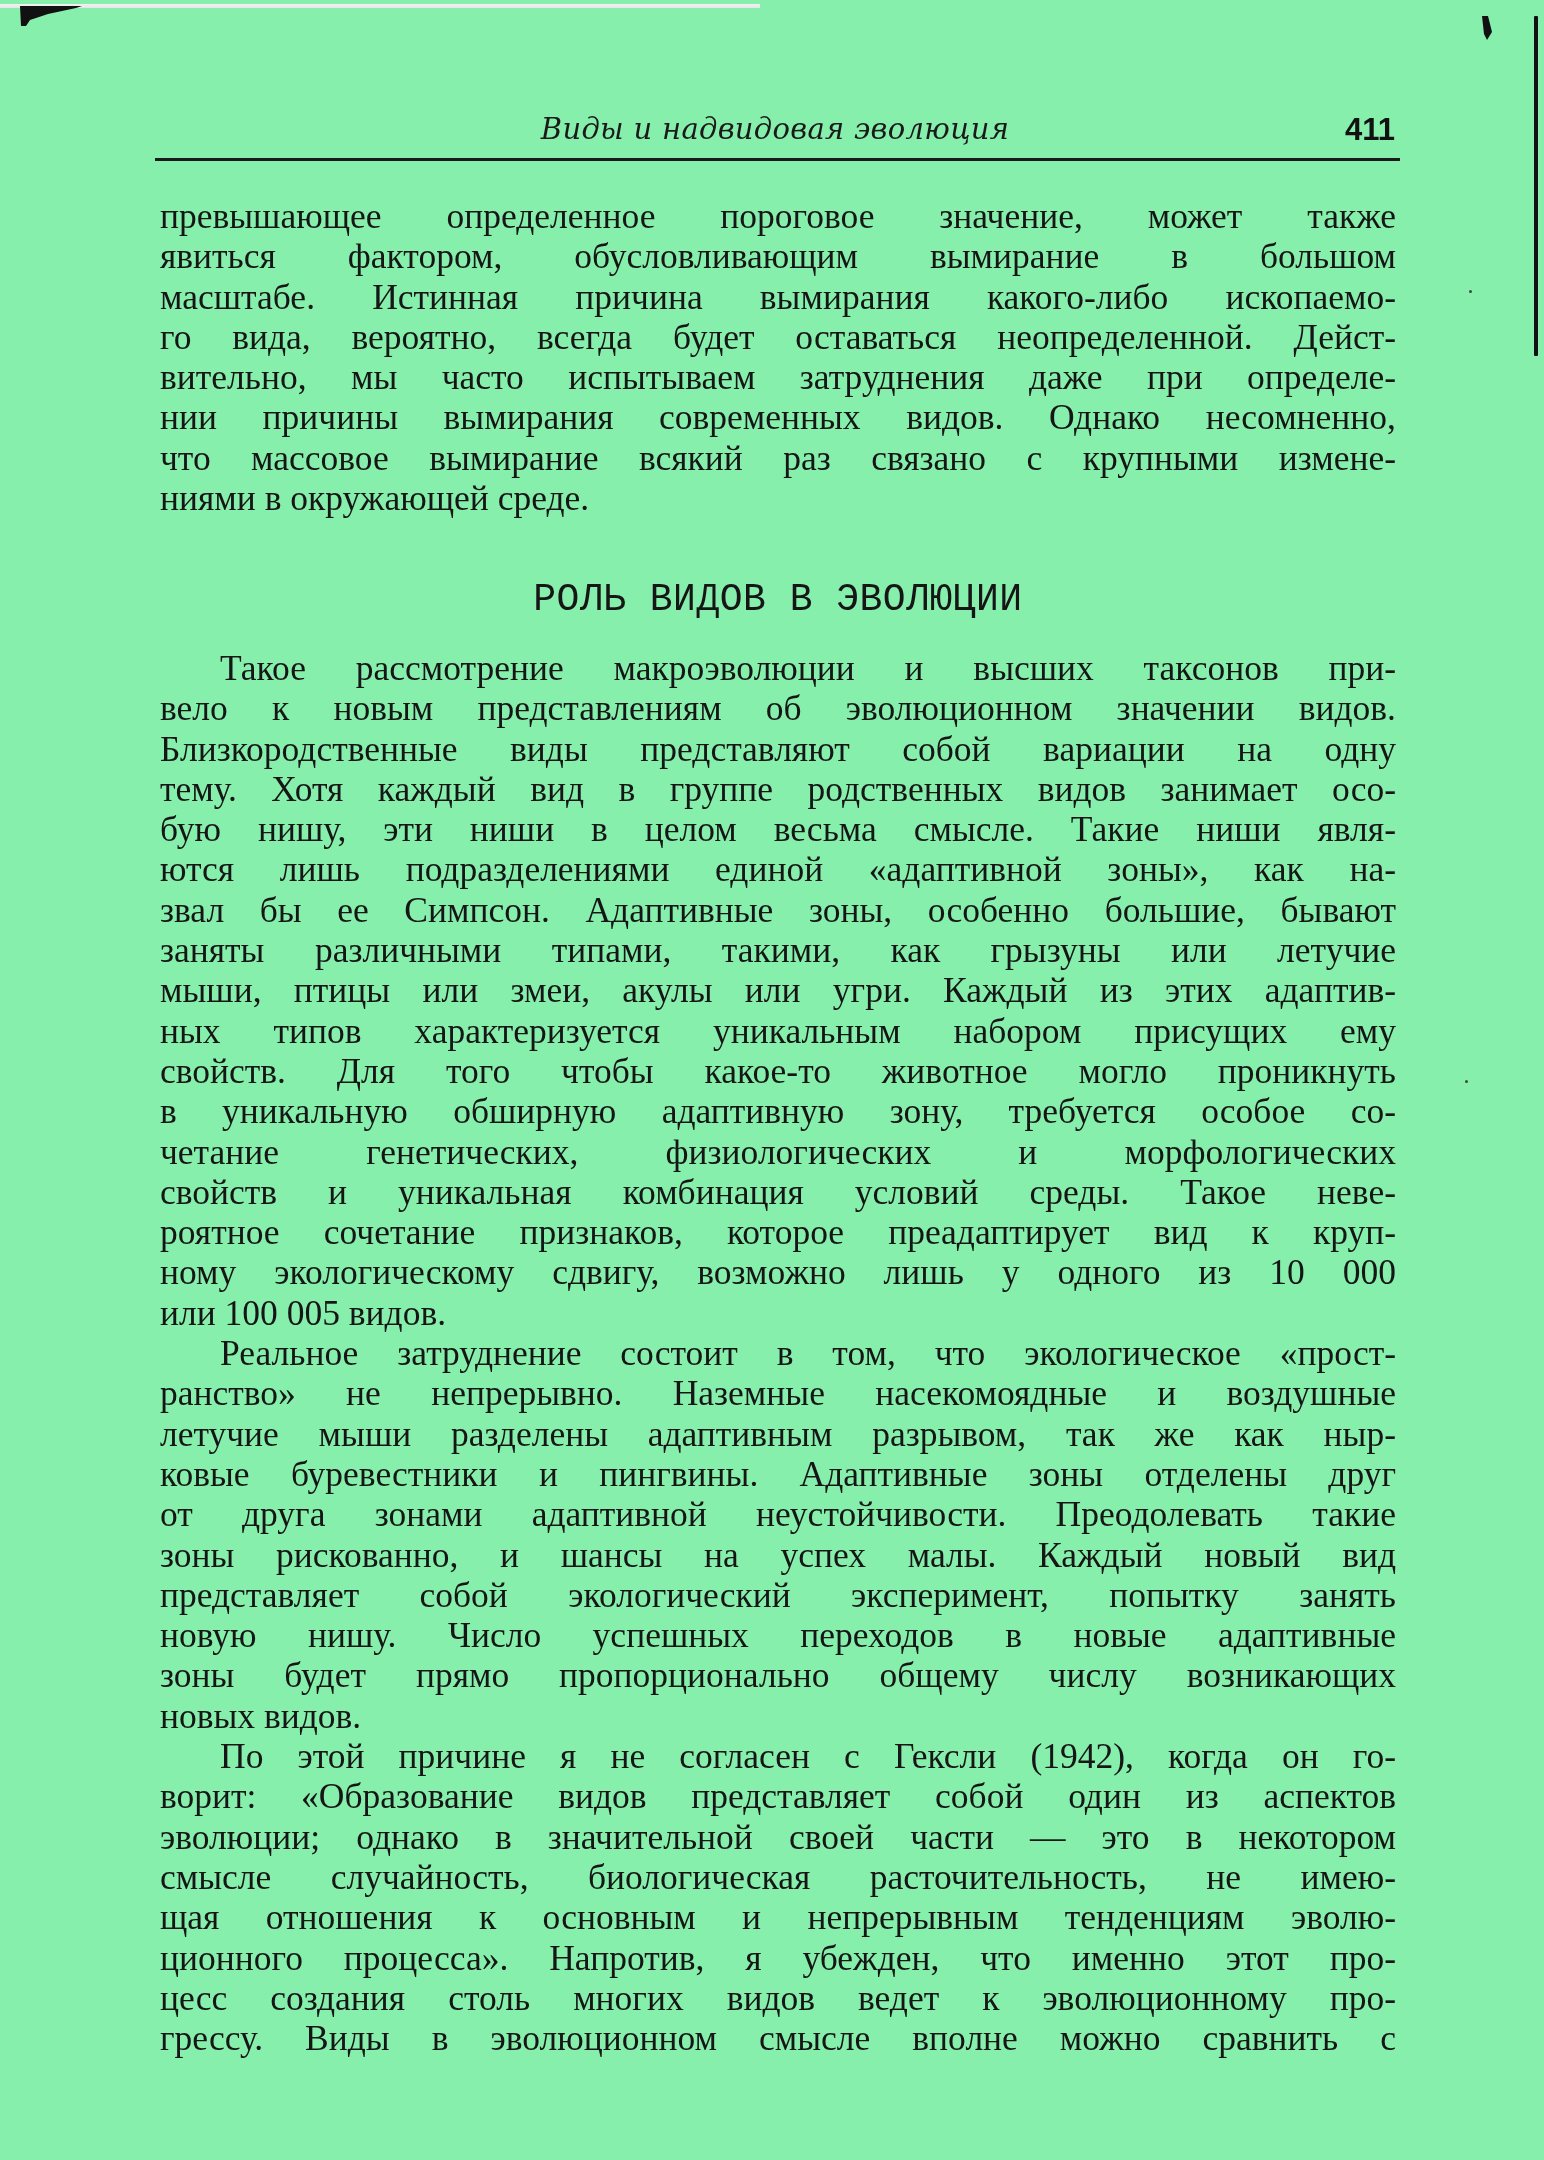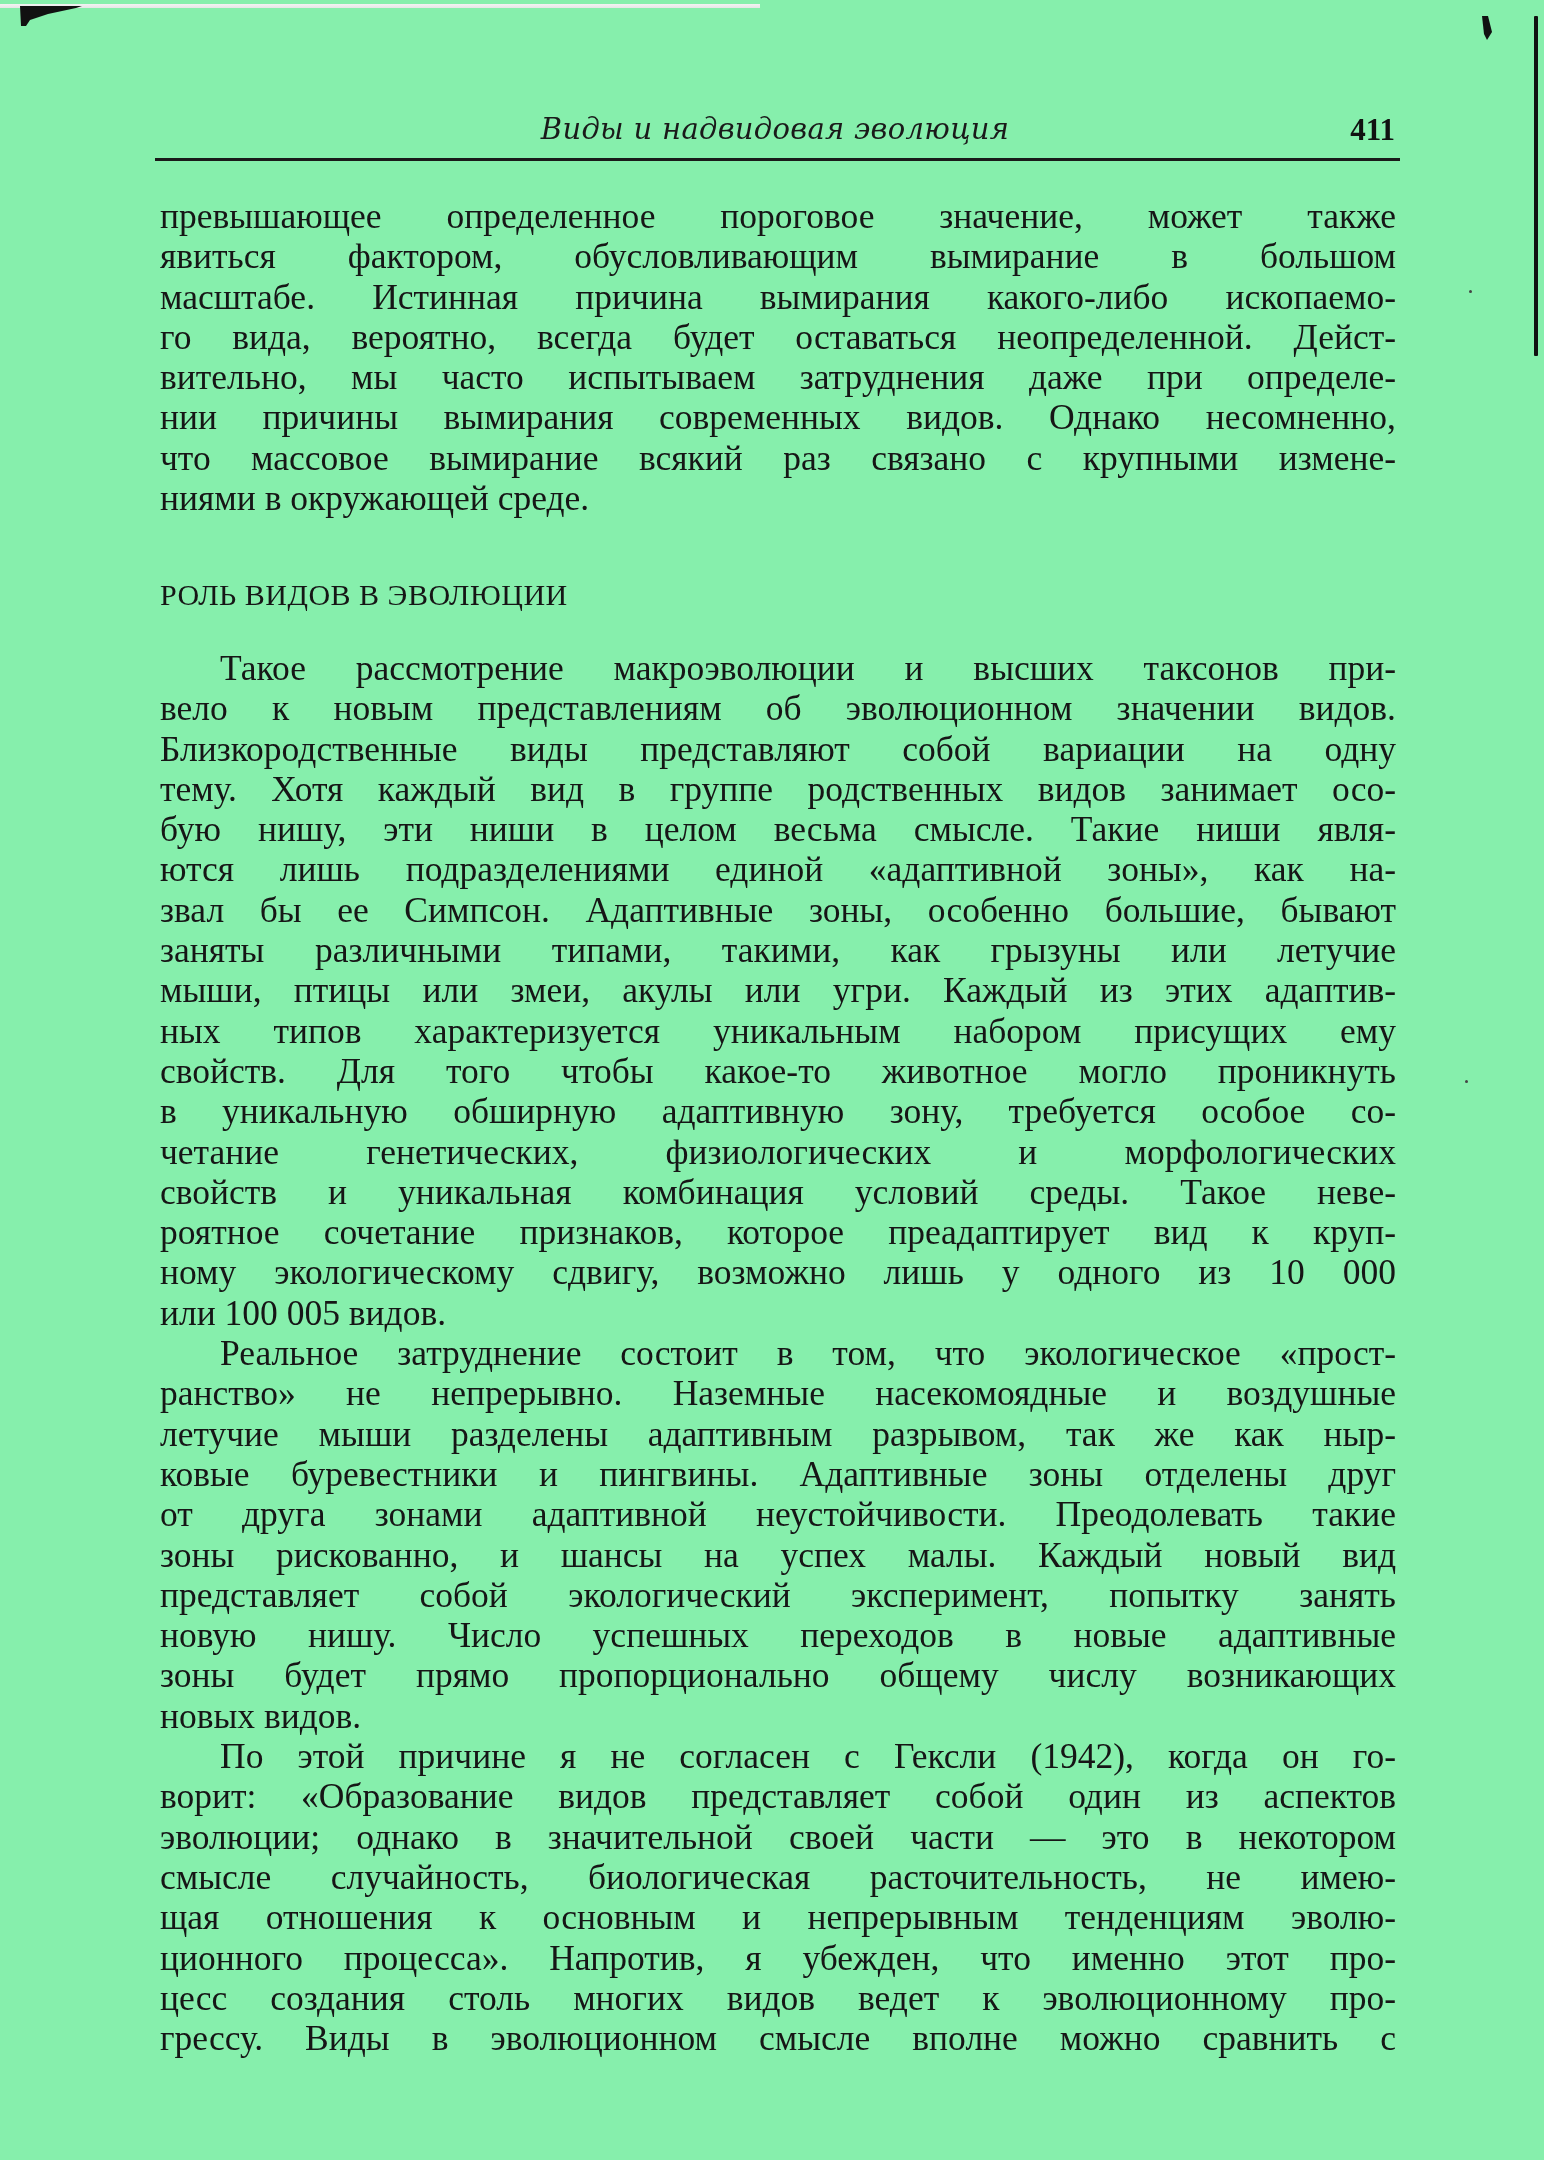--- a/index.html
+++ b/index.html
@@ -8,31 +8,31 @@
   .scan-top-line { position: absolute; left: 0; top: 4px; width: 760px; height: 4px; background: linear-gradient(#f2f2f2, #e6e6e6); }
   .scan-corner { position: absolute; left: 18px; top: 4px; width: 66px; height: 22px; }
   .scan-mark-right { position: absolute; left: 1482px; top: 16px; width: 10px; height: 24px; }
   .scan-edge-right { position: absolute; left: 1534px; top: 16px; width: 4px; height: 340px; background: #111; border-radius: 1px; }
   .scan-dot { position: absolute; width: 3px; height: 3px; background: #444; border-radius: 50%; }
 
   .running-head { position: absolute; left: 155px; top: 112px; width: 1240px; height: 46px; }
   .running-title { position: absolute; left: 0; right: 0; text-align: center; top: 0;
     font-family: "DejaVu Serif", serif; font-style: italic; font-size: 29px; color: #1a1a1a; letter-spacing: 0.3px; }
   .page-number { position: absolute; right: 0; top: 0;
-    font-family: Liberation Serif, serif; font-weight: bold; font-size: 31px; color: #111; }
+    font-family: Liberation Sans, sans-serif; font-weight: bold; font-size: 31px; color: #111; }
   .head-rule { position: absolute; left: 155px; top: 158px; width: 1245px; height: 3px; background: #1a1a1a; }
 
   .body-text { position: absolute; left: 160px; top: 196px; width: 1236px;
     font-family: "Liberation Serif", serif; font-size: 35.5px; line-height: 40.3px; color: #161616; }
   .line { display: block; white-space: nowrap; text-align: justify; text-align-last: justify; height: 40.3px; }
   .line.last { text-align-last: left; }
   .indent { padding-left: 60px; }
 
-  .section-heading { position: absolute; left: 160px; top: 578px; width: 1236px; 
-    font-family: Liberation Serif, serif; font-size: 30px; letter-spacing: 0.5px; color: #161616; }
+  .section-heading { position: absolute; left: 160px; top: 578px; width: 1236px; text-align: center;
+    font-family: Liberation Mono, monospace; font-size: 38px; letter-spacing: 0.5px; color: #161616; }
   .body-text.second { top: 648px; }
 </style>
 </head>
 <body>
 
 <div class="page">
 
   <div class="scan-top-line"></div>
   <svg class="scan-corner" viewBox="0 0 66 22">
     <path d="M2 2 L64 2 L58 4 L30 10 L12 16 L8 22 L3 22 Z" fill="#111"></path>

